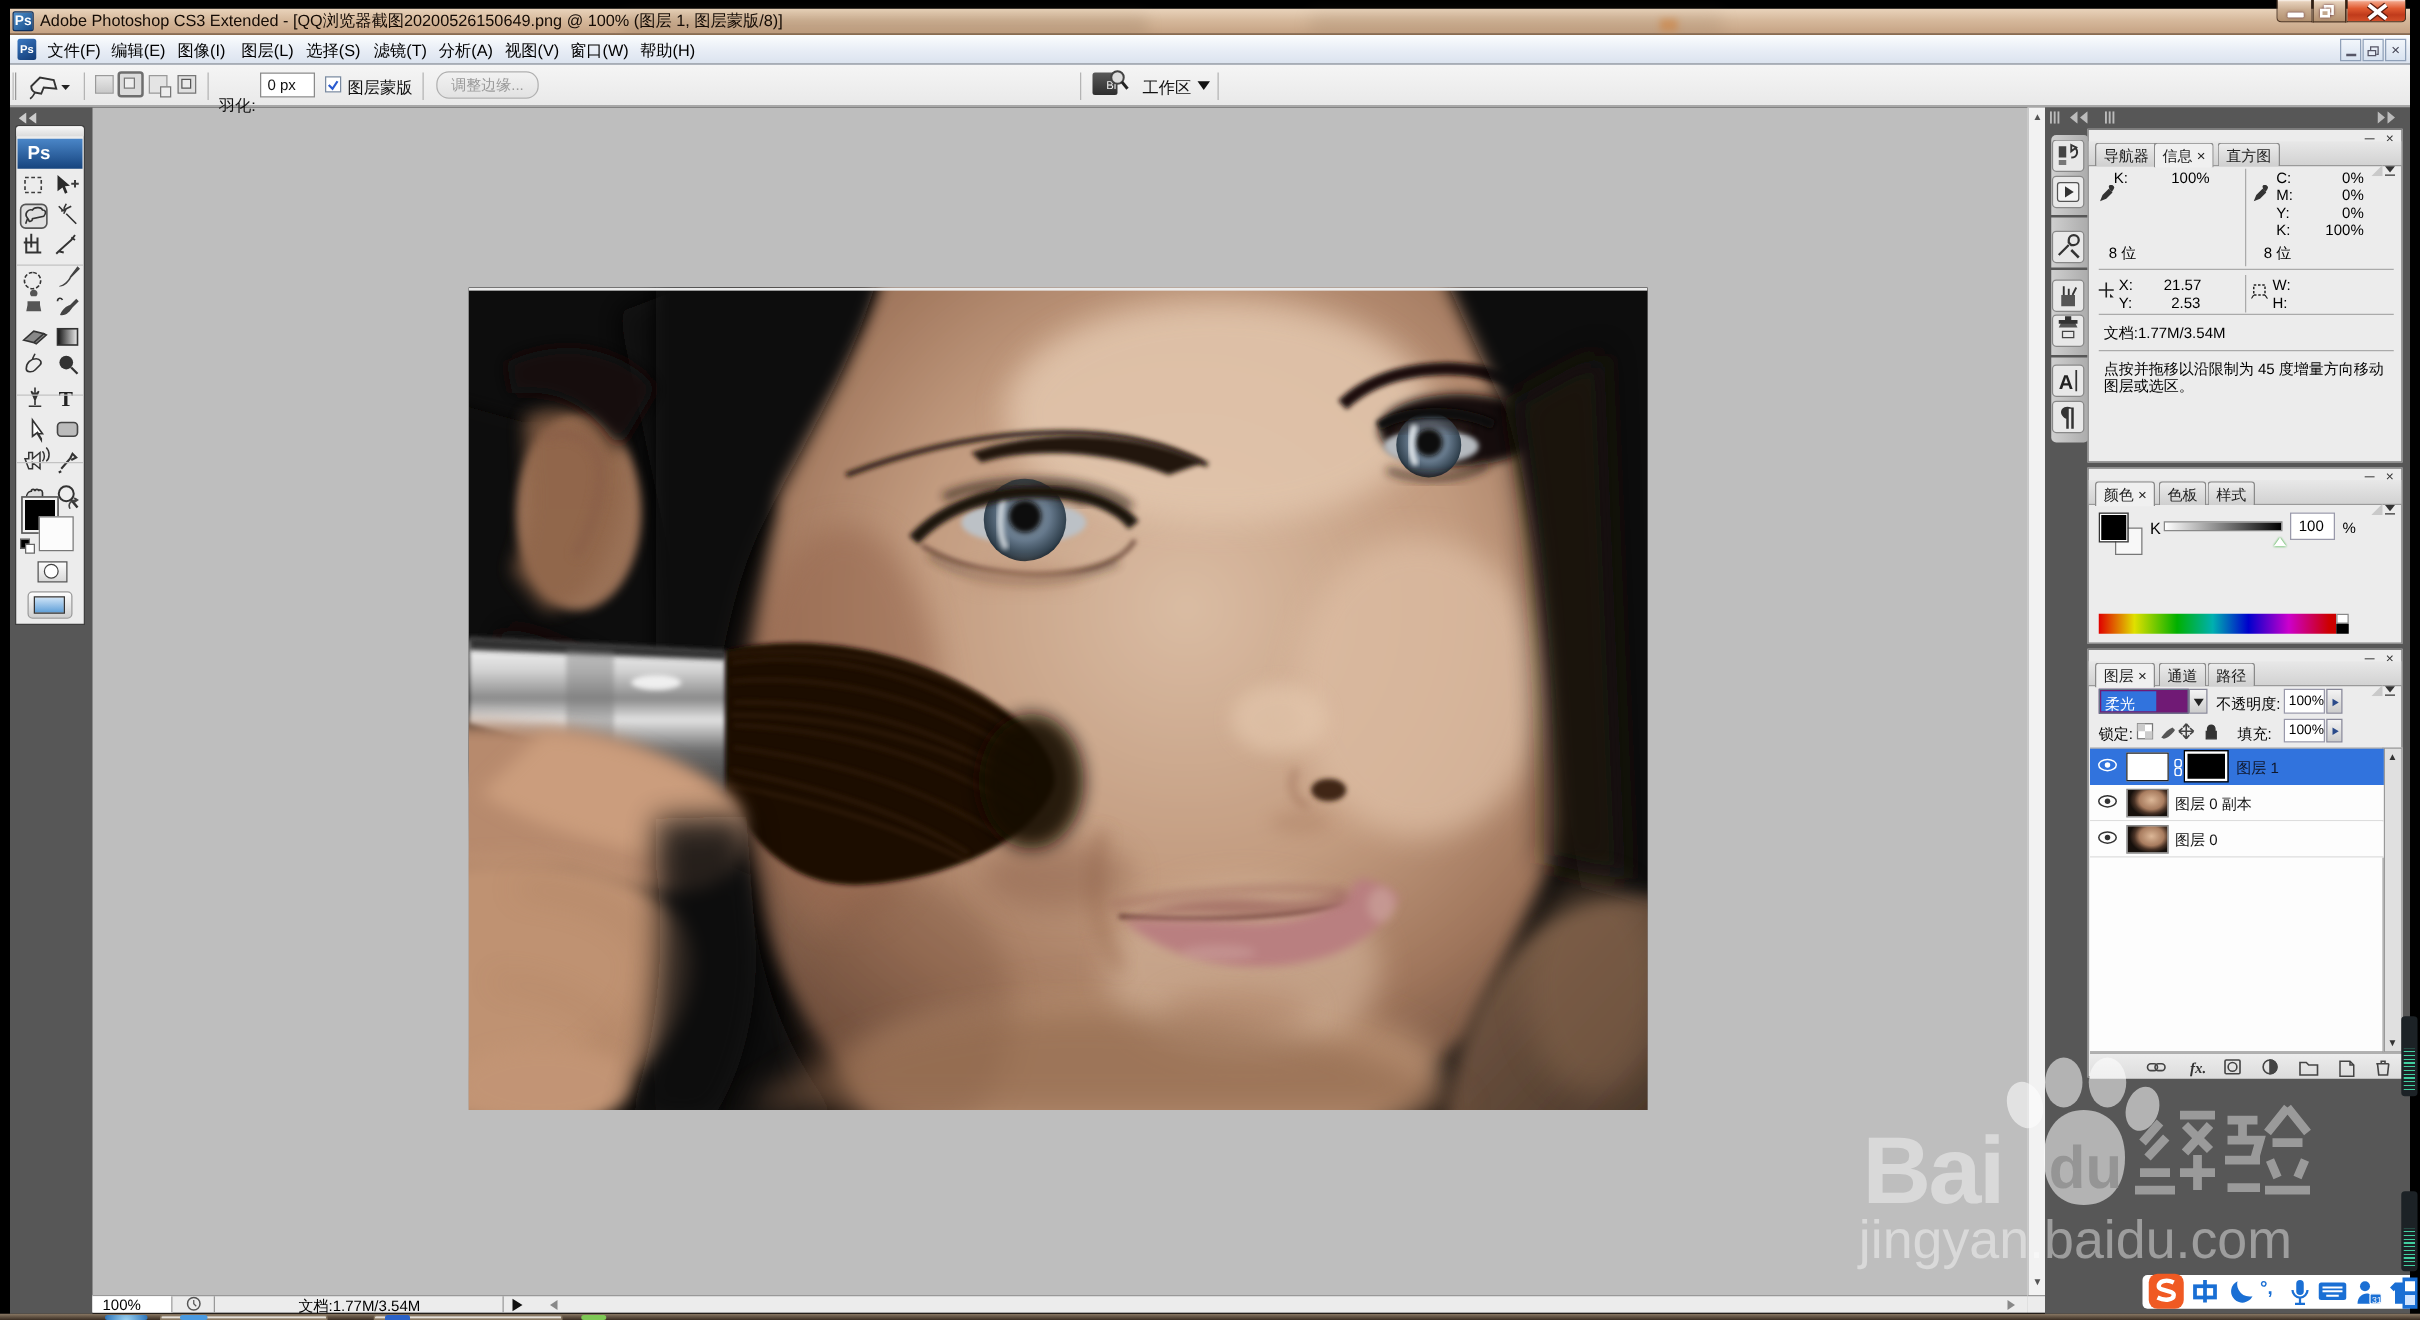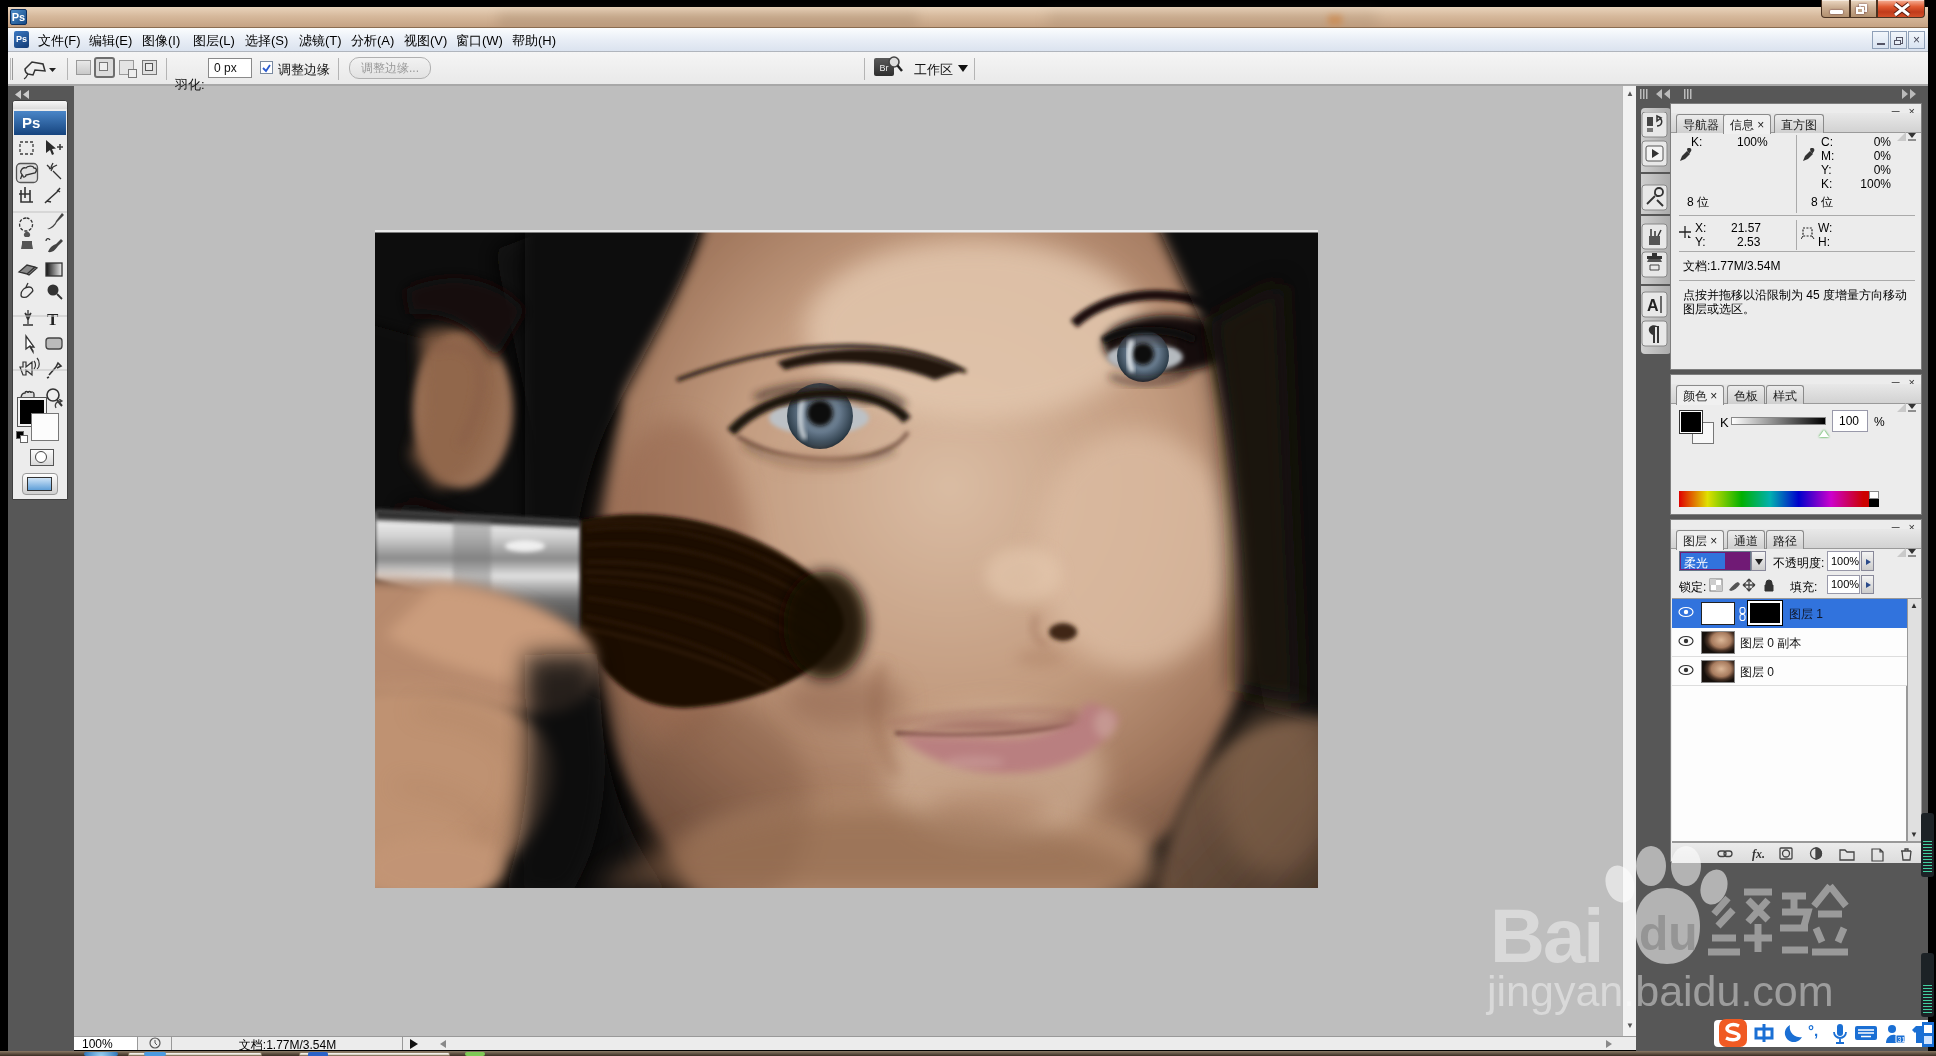--- a/index.html
+++ b/index.html
@@ -43,20 +43,21 @@
 #taskbar .tb{position:absolute;top:1px;height:4px;border-radius:2px 2px 0 0}
 </style></head>
 <body>
 <div id="root">
 <div class="a" id="work"></div>
 <div class="a" id="title">
       <span style="position:absolute;left:490px;top:6px;width:420px;height:15px;background:#8a7055;opacity:.25;filter:blur(6px)"></span>
       <span style="position:absolute;left:1040px;top:5px;width:330px;height:16px;background:#8a7055;opacity:.2;filter:blur(7px)"></span>
       <span style="position:absolute;left:1320px;top:8px;width:14px;height:10px;background:#d07a30;opacity:.5;filter:blur(3px)"></span>
       <span class="psico">Ps</span>
+      <span class="ttext">Adobe Photoshop CS3 Extended - [QQ浏览器截图20200526150649.png @ 100% (图层 1, 图层蒙版/8)]</span>
     </div>
 <div class="wbtn" id="btnmin">
       <span style="position:absolute;left:8px;top:10px;width:13px;height:4px;background:#fff;box-shadow:0 0 2px #523;border-radius:1px"></span>
     </div>
     <div class="wbtn" id="btnmax">
       <span style="position:absolute;left:8px;top:4px;width:8px;height:8px;border:2px solid #fff;box-shadow:0 0 2px #523"></span>
       <span style="position:absolute;left:5px;top:7px;width:8px;height:7px;border:2px solid #fff;background:#c3a88e;box-shadow:0 0 2px #523"></span>
     </div>
     <div class="wbtn" id="btncls">
       <svg style="position:absolute;left:14px;top:2px" width="20" height="15">
@@ -102,25 +103,25 @@
       </span>
 <span class="a" style="left:134px;top:8px;width:15px;height:15px;border:1px solid #777;background:#e0e0e0">
         <span style="position:absolute;left:2px;top:2px;width:8px;height:8px;border:1px solid #555;background:#eaeaea"></span>
       </span>
 <span class="vsep" style="left:158px"></span>
 <span class="a" style="left:167px;top:24px">羽化:</span>
 <span class="a" style="left:200px;top:6px;width:44px;height:20px;background:#fff;border:1px solid #8a8a8a;padding:2px 0 0 5px;font-size:12px">0 px</span>
 <span class="a" style="left:252px;top:9px;width:13px;height:13px;background:#fff;border:1px solid #7a8aa0"><svg width="11" height="11" viewBox="0 0 11 11">
           <path d="M2 5 l3 3 4-6" stroke="#2a5bd0" stroke-width="1.8" fill="none"></path>
         </svg></span>
-<span class="a" style="left:270px;top:9px">调整边缘</span>
+<span class="a" style="left:270px;top:9px">图层蒙版</span>
 <span class="vsep" style="left:330px"></span>
 <span class="a" style="left:341px;top:5px;width:82px;height:22px;border:1px solid #b0b0b0;border-radius:10px;background:linear-gradient(#f2f2f2,#e2e2e2);color:#9a9a9a;text-align:center;line-height:20px;font-size:12px">调整边缘...</span>
 <span class="vsep" style="left:856px"></span>
-<span class="a" style="left:866px;top:6px;width:20px;height:18px;background:linear-gradient(#5a5a5a,#2e2e2e);border-radius:2px;color:#eee;font-size:9px;font-weight:normal;text-align:center;line-height:20px">Br</span>
+<span class="a" style="left:866px;top:6px;width:20px;height:18px;background:linear-gradient(#5a5a5a,#2e2e2e);border-radius:2px;color:#eee;font-size:9px;font-weight:normal;text-align:right;line-height:20px">Br</span>
 <svg style="position:absolute;left:878px;top:3px" width="18" height="18" viewBox="0 0 18 18">
         <circle cx="8" cy="7" r="5" fill="#ddd" stroke="#444" stroke-width="1.6"></circle>
         <path d="M11.5 10.5 L16 16" stroke="#222" stroke-width="2.4"></path>
       </svg>
 <span class="a" style="left:906px;top:9px">工作区</span>
 <span class="a" style="left:950px;top:13px;width:0;height:0;border:5px solid transparent;border-top:7px solid #111"></span>
 <span class="vsep" style="left:966px"></span>
 </div>
 <div class="a" id="ldock">
       <svg style="position:absolute;left:5px;top:4px" width="20" height="9">

